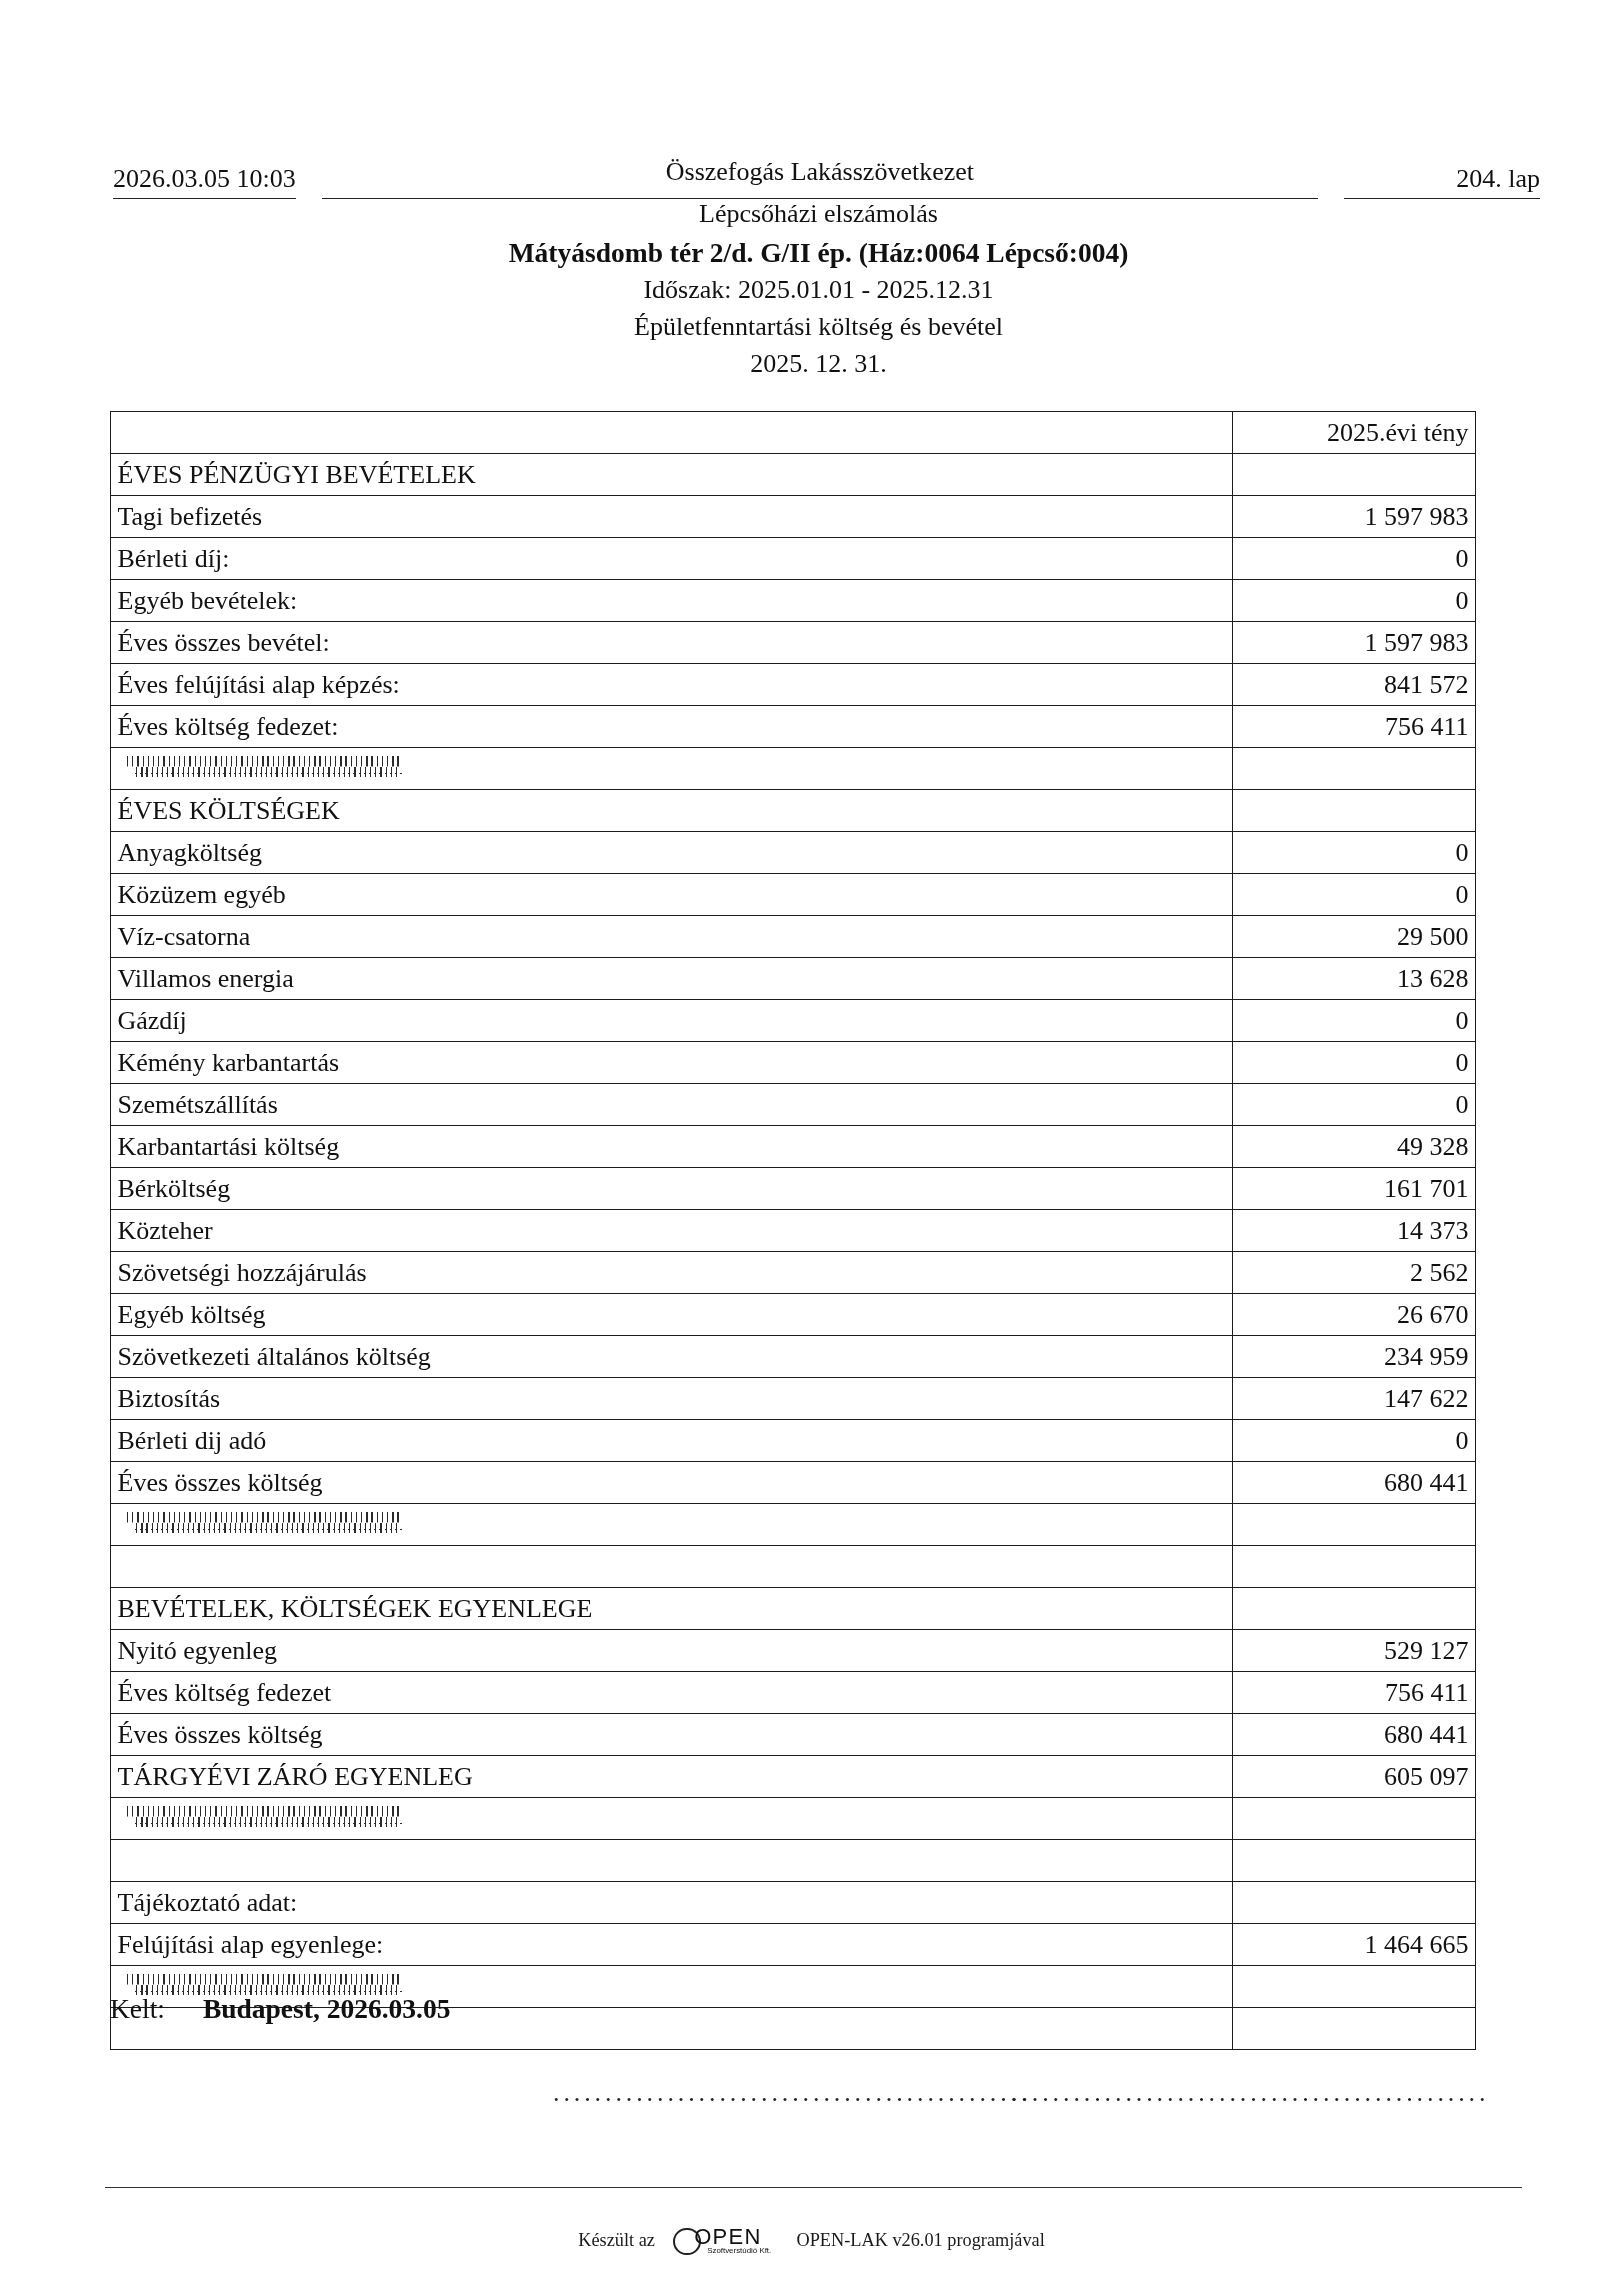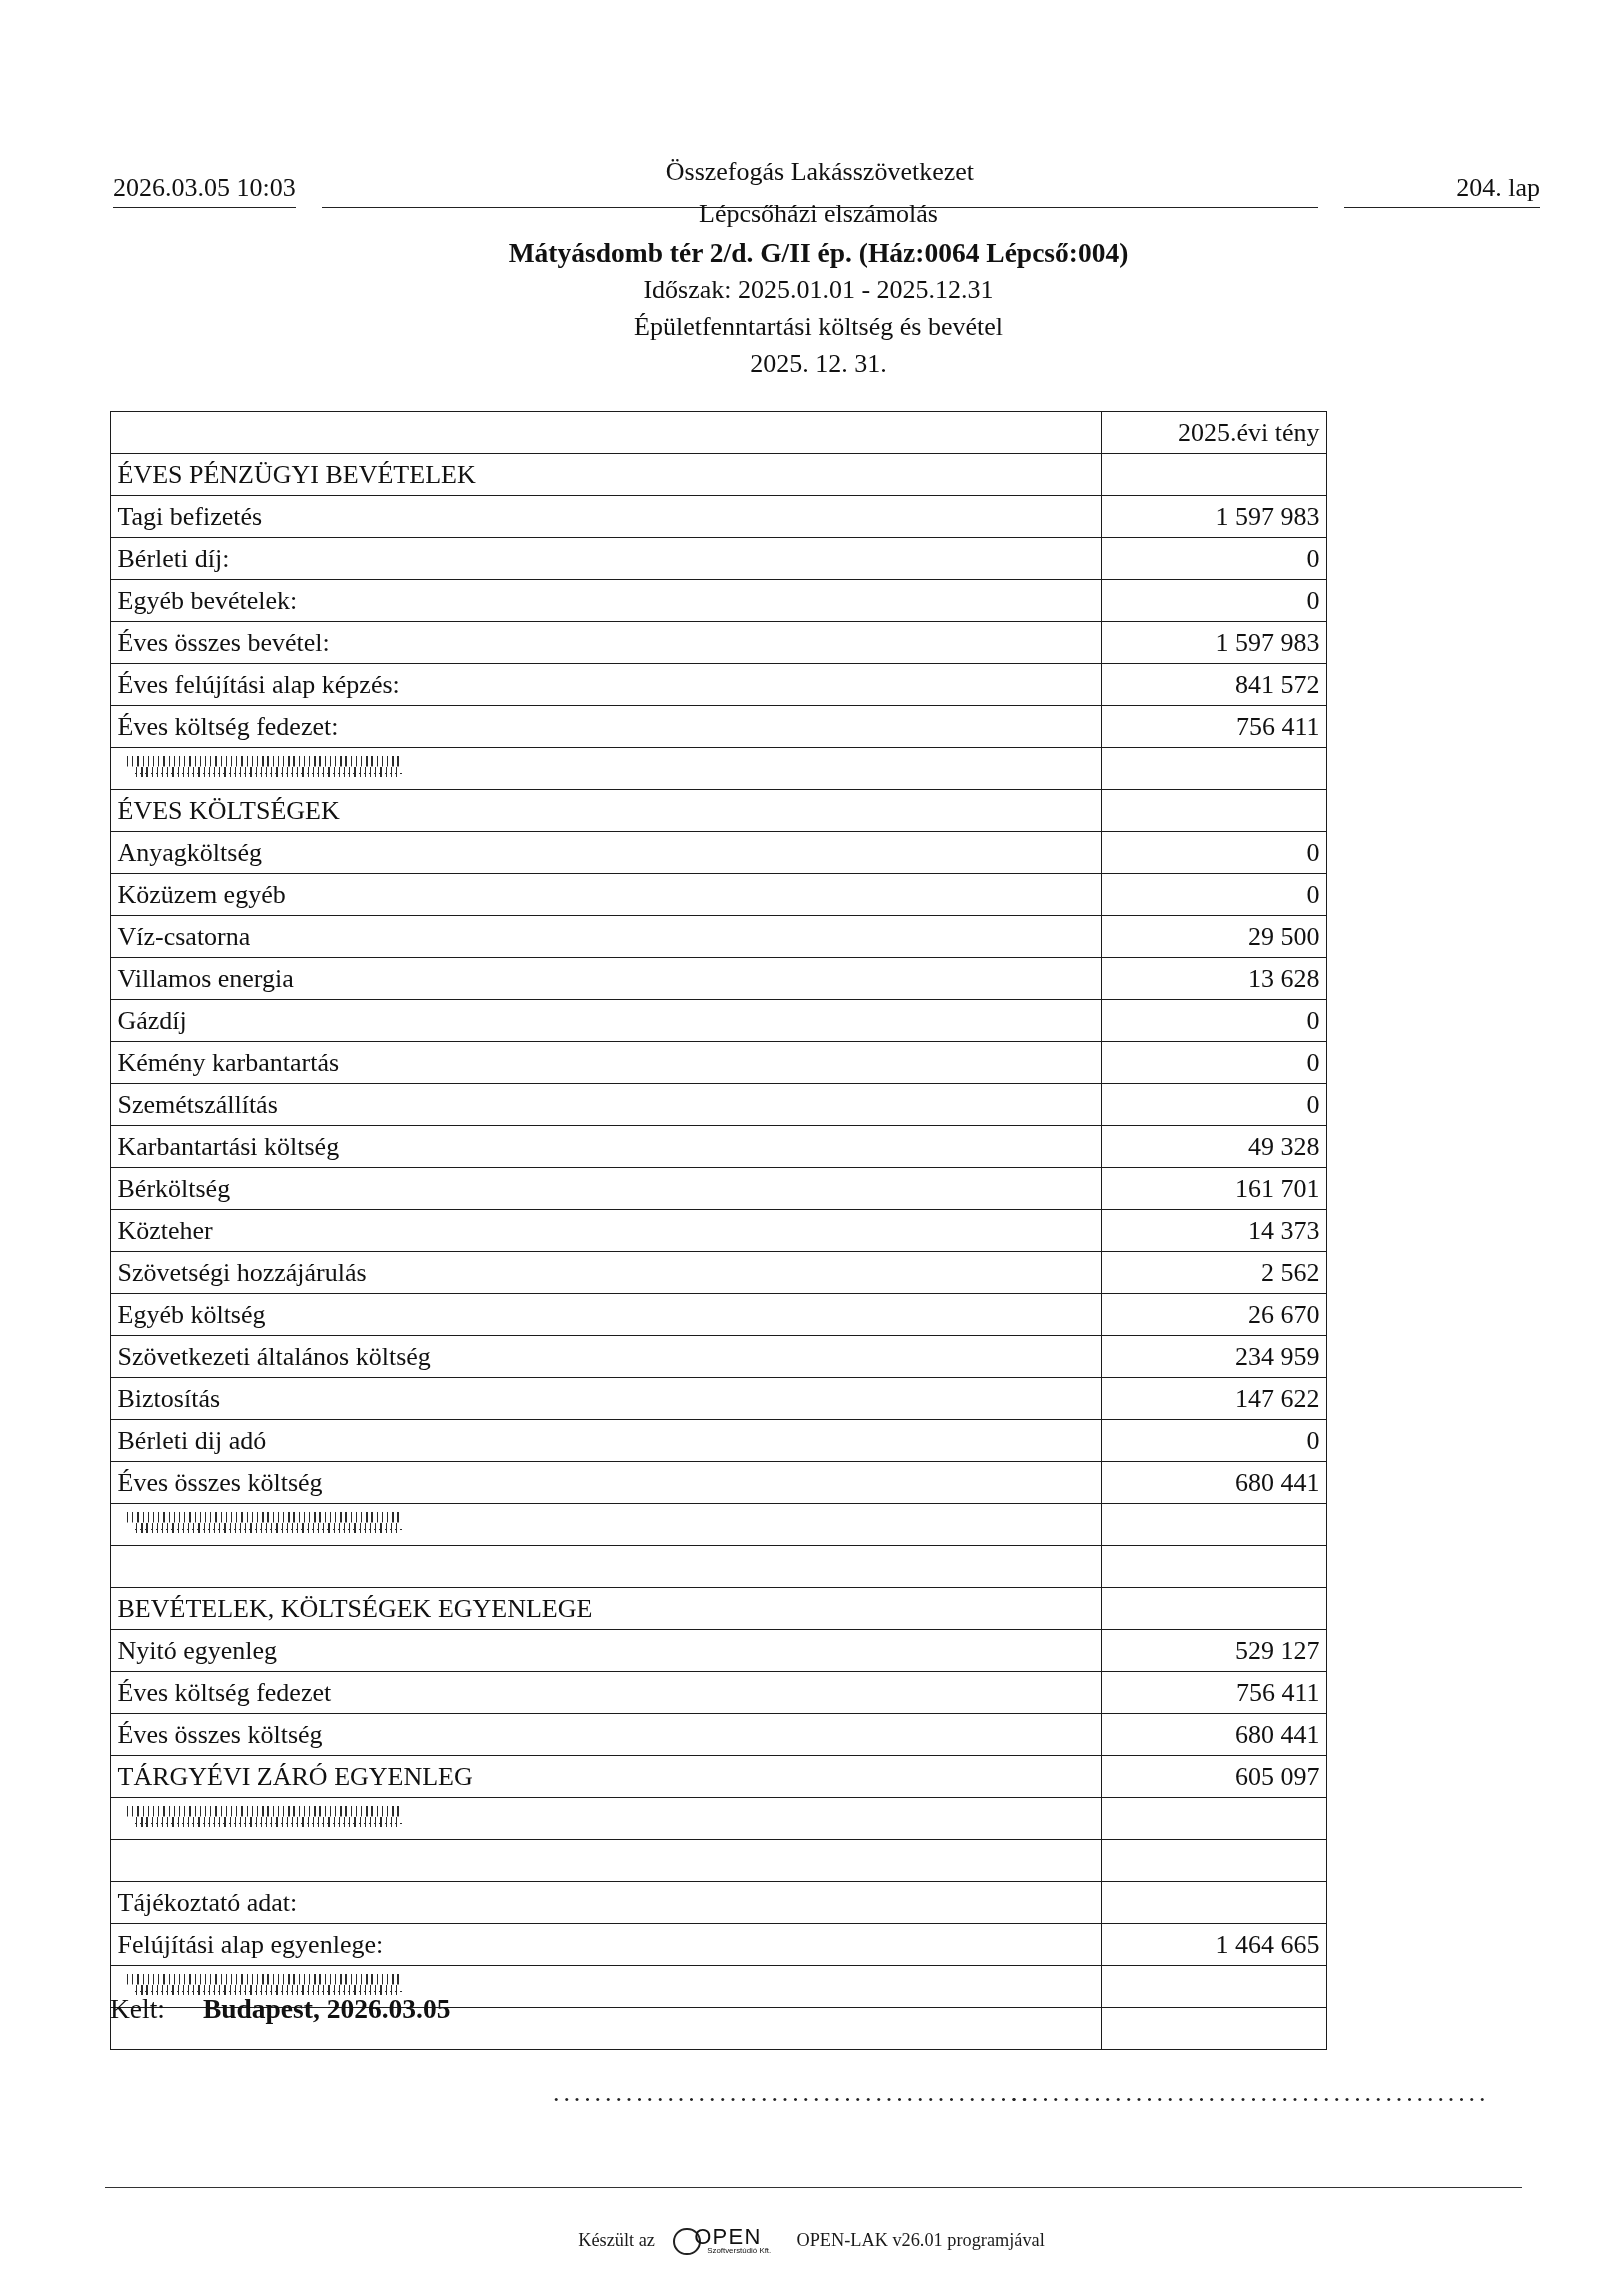--- a/index.html
+++ b/index.html
@@ -35,21 +35,21 @@
     font-size: 26px;
     margin-left: 8px;
   }
   .header-left {
     border-bottom: 1.3px solid #222;
     padding-bottom: 3.9px;
     white-space: nowrap;
   }
   .header-center {
     border-bottom: 1.3px solid #222;
-    padding-bottom: 20px;
+    padding-bottom: 11px;
     flex: 1;
     text-align: center;
     margin: 0 26px;
     white-space: nowrap;
   }
   .header-right {
     border-bottom: 1.3px solid #222;
     padding-bottom: 3.9px;
     white-space: nowrap;
     min-width: 196px;
@@ -68,21 +68,21 @@
   .title-block .bold {
     font-weight: bold;
     font-size: 27.5px;
   }
 
   
   .table-wrap {
     position: absolute;
     left: 110px;
     top: 411px;
-    width: 1217px;
+    width: 1366px;
   }
   table.main {
     border-collapse: collapse;
     width: 100%;
     font-size: 26px;
   }
   table.main td {
     border: 1.3px solid #1c1c1c;
     height: 41px;
     padding: 0 6.5px;

